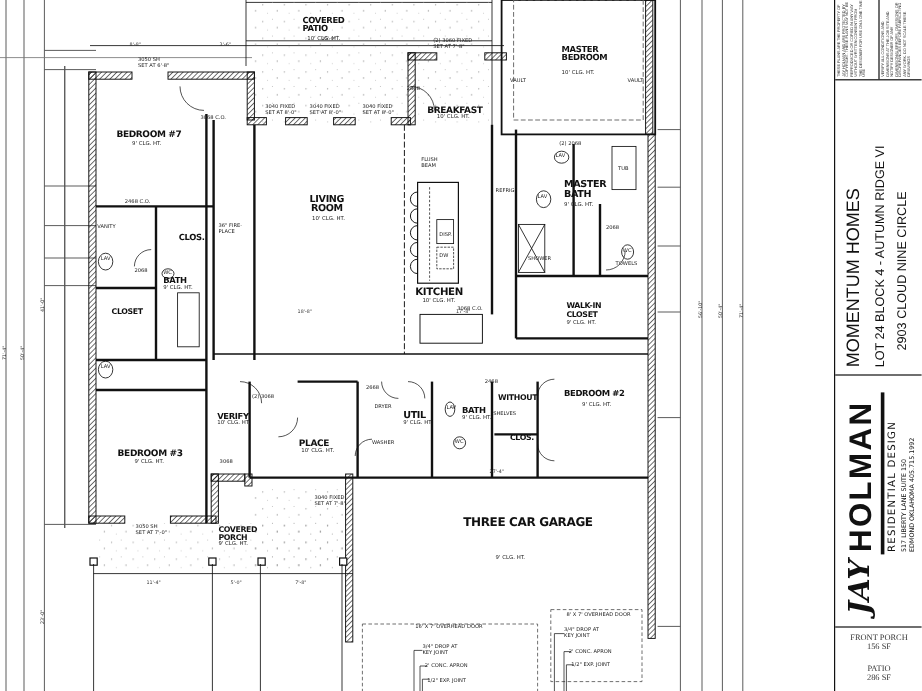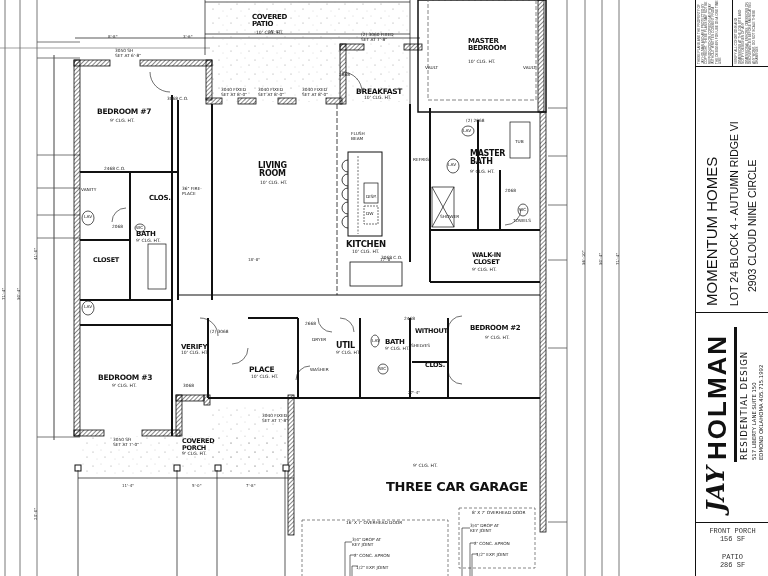--- a/index.html
+++ b/index.html
@@ -7,21 +7,21 @@
   #plan{position:absolute;left:0;top:0;width:768px;height:576px;}
   .lbl{position:absolute;font-family:"DejaVu Sans",sans-serif;font-weight:bold;color:#111;white-space:nowrap;line-height:1;letter-spacing:-0.3px;}
   .sub{position:absolute;font-family:"DejaVu Sans",sans-serif;color:#222;white-space:nowrap;line-height:1;font-size:4.5px;}
   .note{position:absolute;font-family:"DejaVu Sans",sans-serif;color:#222;white-space:nowrap;line-height:1.05;font-size:4.3px;}
   .dim{position:absolute;font-family:"DejaVu Sans",sans-serif;color:#333;white-space:nowrap;line-height:1;font-size:4px;}
   .vdim{transform:rotate(-90deg);transform-origin:left top;}
   
   #titleblock{position:absolute;left:695px;top:0;width:73px;height:576px;border-left:1.5px solid #111;background:#fff;}
   .tb-sec{position:absolute;left:0;width:73px;border-bottom:1px solid #111;}
   .rot{position:absolute;transform:rotate(-90deg);transform-origin:left top;white-space:nowrap;font-family:"Liberation Sans",sans-serif;}
-  .areas{position:absolute;left:0;width:73px;text-align:center;font-family:Liberation Mono, monospace;font-size:7px;color:#333;line-height:1.15;}
+  .areas{position:absolute;left:0;width:73px;text-align:center;font-family:Liberation Serif, serif;font-size:7px;color:#333;line-height:1.15;}
 </style>
 </head>
 <body>
 
 <svg id="plan" viewBox="0 0 768 576" xmlns="http://www.w3.org/2000/svg">
   <defs>
     <pattern id="hatch" width="3" height="3" patternUnits="userSpaceOnUse" patternTransform="rotate(45)">
       <line x1="0" y1="0" x2="0" y2="3" stroke="#111" stroke-width="1"></line>
     </pattern>
     <pattern id="speck" width="18" height="14" patternUnits="userSpaceOnUse">
@@ -214,21 +214,21 @@
 ROOM</div>
 <div class="sub" style="left:260px;top:181px">10' CLG. HT.</div>
 
 <div class="lbl" style="left:346px;top:240px;font-size:8.5px">KITCHEN</div>
 <div class="sub" style="left:352px;top:250px">10' CLG. HT.</div>
 
 <div class="lbl" style="left:470px;top:150px;font-size:8px;white-space:pre">MASTER
 BATH</div>
 <div class="sub" style="left:470px;top:170px">9' CLG. HT.</div>
 
-<div class="lbl" style="left:472px;top:252px;font-size:6.5px;white-space:pre;text-align:center">WALK-IN
+<div class="lbl" style="left:472px;top:252px;font-size:6.5px;white-space:pre;text-align:left">WALK-IN
 CLOSET</div>
 <div class="sub" style="left:472px;top:268px">9' CLG. HT.</div>
 
 <div class="lbl" style="left:136px;top:231px;font-size:7px">BATH</div>
 <div class="sub" style="left:136px;top:239px">9' CLG. HT.</div>
 
 <div class="lbl" style="left:149px;top:195px;font-size:7px">CLOS.</div>
 
 <div class="lbl" style="left:93px;top:257px;font-size:6.5px">CLOSET</div>
 
@@ -251,21 +251,21 @@
 <div class="lbl" style="left:470px;top:325px;font-size:7px">BEDROOM #2</div>
 <div class="sub" style="left:485px;top:336px">9' CLG. HT.</div>
 
 <div class="lbl" style="left:98px;top:374px;font-size:7.5px">BEDROOM #3</div>
 <div class="sub" style="left:112px;top:384px">9' CLG. HT.</div>
 
 <div class="lbl" style="left:182px;top:438px;font-size:6.5px;white-space:pre">COVERED
 PORCH</div>
 <div class="sub" style="left:182px;top:452px">9' CLG. HT.</div>
 
-<div class="lbl" style="left:386px;top:480px;font-size:13px">THREE CAR GARAGE</div>
+<div class="lbl" style="left:386px;top:431px;font-size:10px">THREE CAR GARAGE</div>
 <div class="sub" style="left:413px;top:464px">9' CLG. HT.</div>
 
 <div class="note" style="left:84px;top:215px">LAV</div>
 <div class="note" style="left:84px;top:305px">LAV</div>
 <div class="note" style="left:463px;top:129px">LAV</div>
 <div class="note" style="left:448px;top:163px">LAV</div>
 <div class="note" style="left:372px;top:339px">LAV</div>
 <div class="note" style="left:136px;top:226px">WC</div>
 <div class="note" style="left:519px;top:208px">WC</div>
 <div class="note" style="left:379px;top:367px">WC</div>

